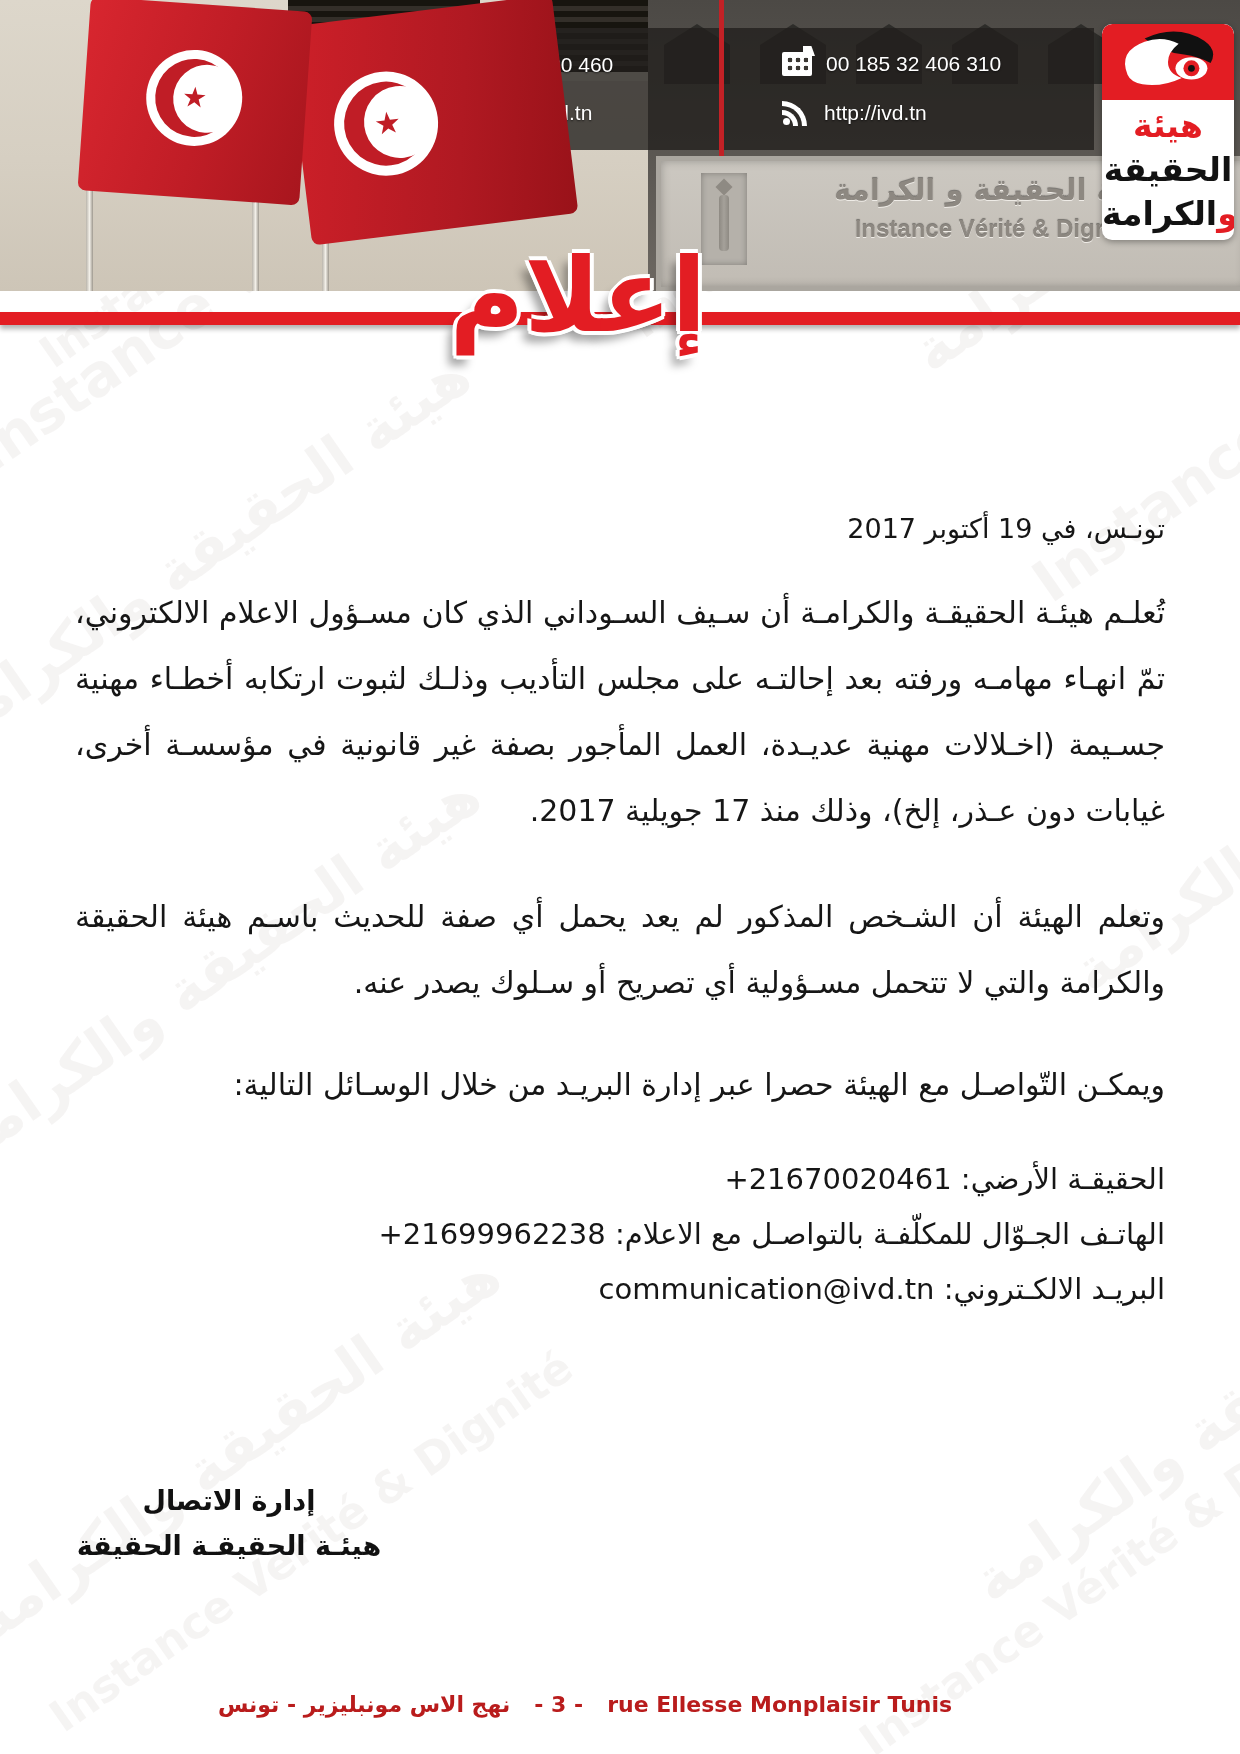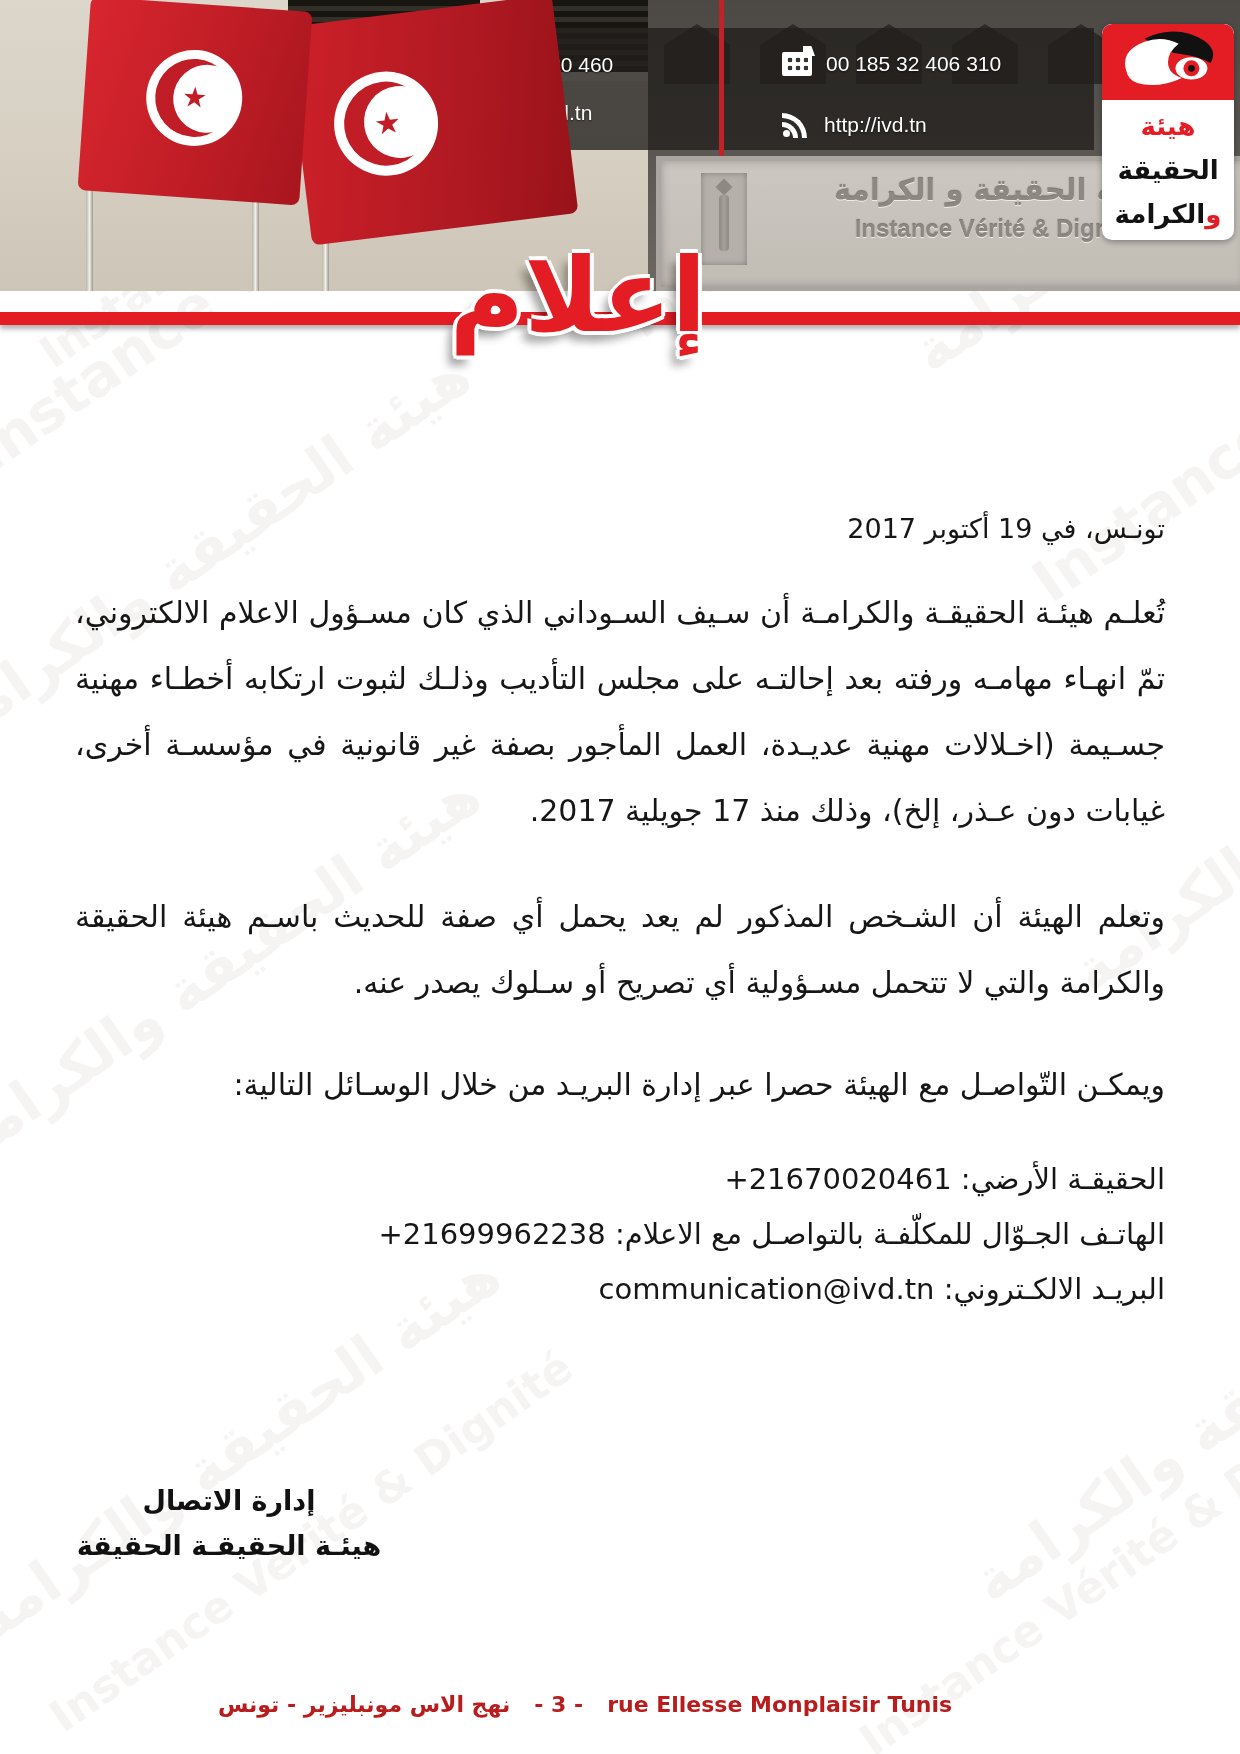--- a/index.html
+++ b/index.html
@@ -70,21 +70,21 @@
         font-weight:bold;text-shadow:0 1px 0 #efece7,0 -1px 1px rgba(50,48,45,.55);}
   .sign-ar{font-size:29px;line-height:42px;}
   .sign-fr{font-size:24px;line-height:36px;font-family:"Liberation Sans","DejaVu Sans",sans-serif;}
 
   
   .logo{position:absolute;left:1102px;top:24px;width:132px;height:216px;background:#fff;
         border-radius:10px;box-shadow:0 2px 6px rgba(0,0,0,.35);overflow:hidden;}
   .logo-top{position:absolute;left:0;top:0;width:132px;height:76px;background:#e31d23;
         border-radius:10px 10px 0 0;}
   .logo-text{position:absolute;left:0;top:80px;width:132px;text-align:center;font-weight:bold;
-        font-size:26px;line-height:44px;color:#121212;}
+        font-size:33px;line-height:44px;color:#121212;}
   .logo-text .red{color:#e31d23;}
 
   
   .band{position:absolute;left:0;top:312px;width:1240px;height:13px;background:#e31d23;
         box-shadow:0 4px 5px rgba(0,0,0,.30);z-index:3;}
   .title{position:absolute;left:448px;top:236px;width:260px;text-align:center;z-index:4;
         font-size:102px;font-weight:bold;color:#e31d23;line-height:120px;
         text-shadow:4px 0 0 #fff,-4px 0 0 #fff,0 4px 0 #fff,0 -4px 0 #fff,
                     3px 3px 0 #fff,-3px 3px 0 #fff,-8px 10px 8px rgba(0,0,0,.35);}
 
@@ -158,21 +158,21 @@
     </div>
     <div class="c-row" style="left:338px;top:100px;">
       <span class="glyph-icon">✉</span>
       <span>communication.@ivd.tn</span>
     </div>
 
     <div class="c-row" style="left:782px;top:52px;">
       <span class="fax-box"></span>
       <span>00 185 32 406 310</span>
     </div>
-    <div class="c-row" style="left:782px;top:100px;margin-top:12px;">
+    <div class="c-row" style="left:782px;top:100px;">
       <span class="rss">
           <i class="a2"></i>
           <i class="a1"></i>
           <span class="dot"></span>
         </span>
       <span>http://ivd.tn</span>
     </div>
 
     <div class="pole" style="left:86px;top:150px;height:141px;"></div>
     <div class="pole" style="left:252px;top:170px;height:121px;"></div>

